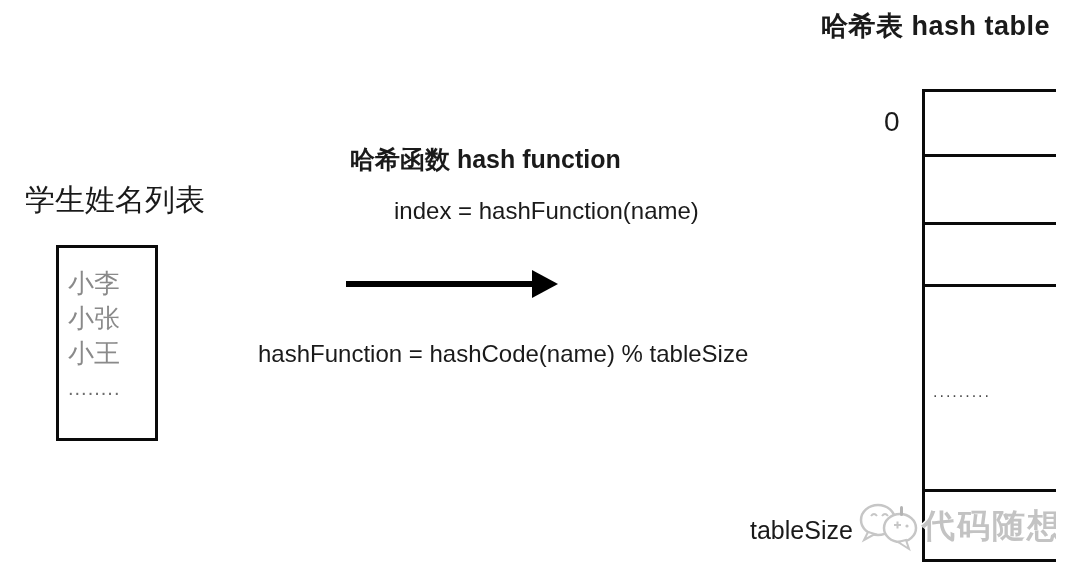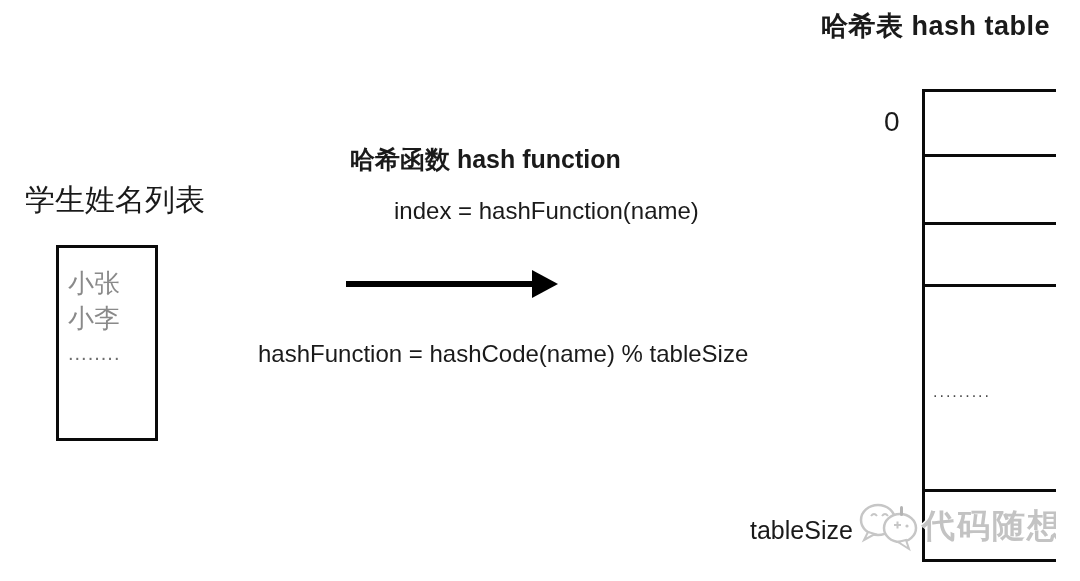--- a/index.html
+++ b/index.html
@@ -161,22 +161,23 @@
 </style>
 </head>
 <body>
 
 <div class="canvas">
 
   <div class="main-title">哈希表 hash table</div>
 
   <div class="student-label">学生姓名列表</div>
   <div class="student-box">
+    <div class="student-line">小李</div>
     <div class="student-line">小张</div>
-    <div class="student-line">小李</div>
+    <div class="student-line">小王</div>
     <div class="student-line dots">........</div>
   </div>
 
   <div class="hf-heading">哈希函数 hash function</div>
   <div class="hf-index">index = hashFunction(name)</div>
   <div class="hf-formula">hashFunction = hashCode(name) % tableSize</div>
 
   <div class="arrow">
     <div class="arrow-shaft"></div>
     <div class="arrow-head"></div>

